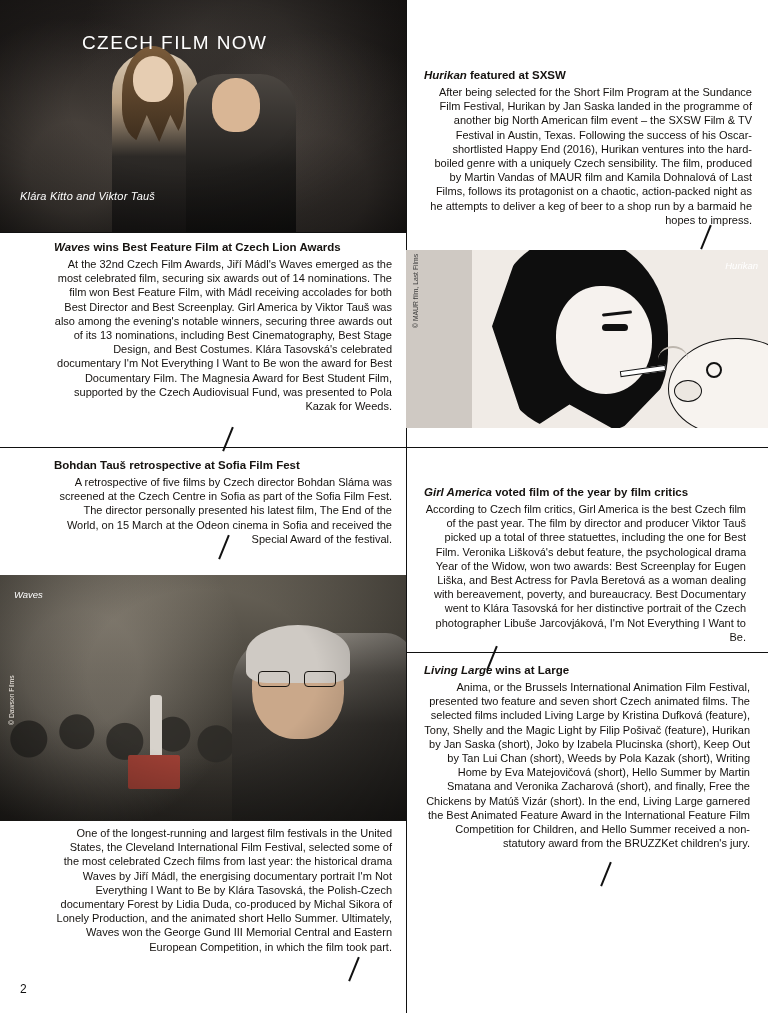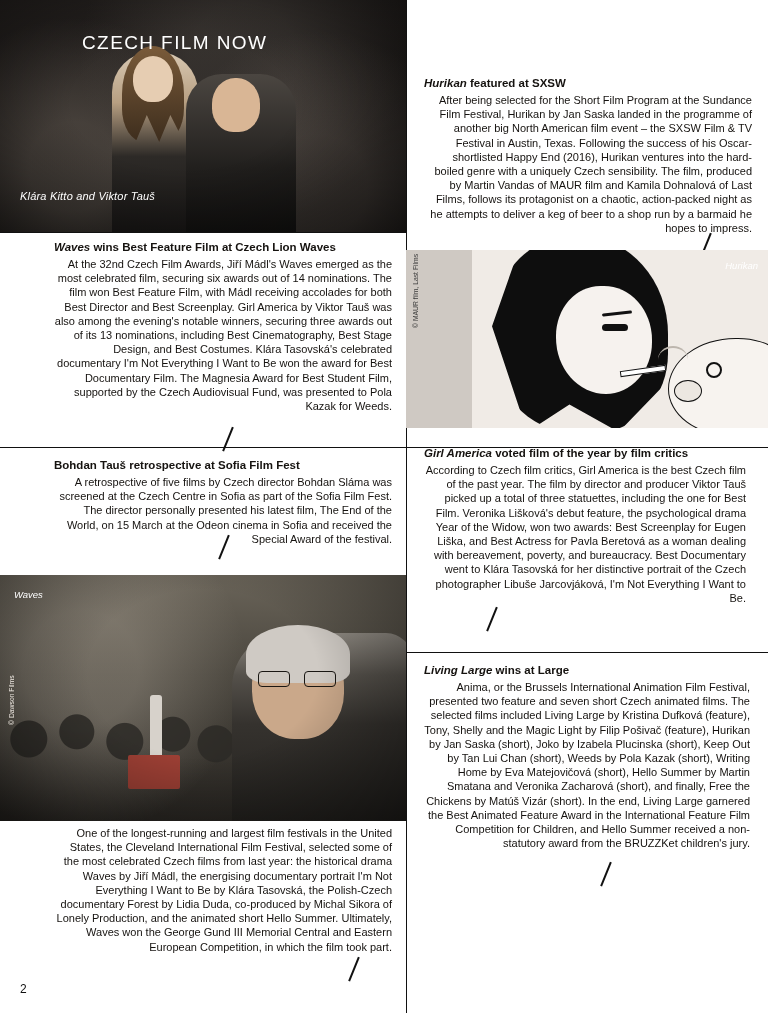--- a/index.html
+++ b/index.html
@@ -219,21 +219,21 @@
     <div class="man"></div>
     <div class="man-head"></div>
     <div class="vig"></div>
     <div class="hero-title">CZECH FILM NOW</div>
     <div class="hero-cap">Klára Kitto and Viktor Tauš</div>
   </div>
 
   <div class="hrule" style="left:0;top:232px;width:406px;"></div>
 
   <div class="art" style="left:54px;top:240px;width:338px;">
-    <h3><i>Waves</i><span> wins Best Feature Film at Czech Lion Waves</span></h3>
+    <h3><i>Waves</i><span> wins Best Feature Film at Czech Lion Awards</span></h3>
     <p>At the 32nd Czech Film Awards, Jiří Mádl's Waves emerged as the most celebrated film, securing six awards out of 14 nominations. The film won Best Feature Film, with Mádl receiving accolades for both Best Director and Best Screenplay. Girl America by Viktor Tauš was also among the evening's notable winners, securing three awards out of its 13 nominations, including Best Cinematography, Best Stage Design, and Best Costumes. Klára Tasovská's celebrated documentary I'm Not Everything I Want to Be won the award for Best Documentary Film. The Magnesia Award for Best Student Film, supported by the Czech Audiovisual Fund, was presented to Pola Kazak for Weeds.</p>
     <span class="slash-block" style="left:168px;top:186px;"></span>
   </div>
 
   <div class="hrule" style="left:0;top:447px;width:406px;"></div>
 
   <div class="art" style="left:54px;top:458px;width:338px;">
     <h3>Bohdan Tauš retrospective at Sofia Film Fest</h3>
     <p>A retrospective of five films by Czech director Bohdan Sláma was screened at the Czech Centre in Sofia as part of the Sofia Film Fest. The director personally presented his latest film, The End of the World, on 15 March at the Odeon cinema in Sofia and received the Special Award of the festival.</p>
     <span class="slash-block" style="left:164px;top:76px;"></span>
@@ -251,21 +251,21 @@
     <div class="vig"></div>
     <div class="label">Waves</div>
     <div class="credit">© Dawson Films</div>
   </div>
 
   <div class="art" style="left:54px;top:826px;width:338px;">
     <p>One of the longest-running and largest film festivals in the United States, the Cleveland International Film Festival, selected some of the most celebrated Czech films from last year: the historical drama Waves by Jiří Mádl, the energising documentary portrait I'm Not Everything I Want to Be by Klára Tasovská, the Polish-Czech documentary Forest by Lidia Duda, co-produced by Michal Sikora of Lonely Production, and the animated short Hello Summer. Ultimately, Waves won the George Gund III Memorial Central and Eastern European Competition, in which the film took part.</p>
     <span class="slash-block" style="left:294px;top:130px;"></span>
   </div>
 
-  <div class="art" style="left:424px;top:68px;width:328px;margin-top:8px;">
+  <div class="art" style="left:424px;top:68px;width:328px;">
     <h3><i>Hurikan</i><span> featured at SXSW</span></h3>
     <p>After being selected for the Short Film Program at the Sundance Film Festival, Hurikan by Jan Saska landed in the programme of another big North American film event – the SXSW Film &amp; TV Festival in Austin, Texas. Following the success of his Oscar-shortlisted Happy End (2016), Hurikan ventures into the hard-boiled genre with a uniquely Czech sensibility. The film, produced by Martin Vandas of MAUR film and Kamila Dohnalová of Last Films, follows its protagonist on a chaotic, action-packed night as he attempts to deliver a keg of beer to a shop run by a barmaid he hopes to impress.</p>
     <span class="slash-block" style="left:276px;top:156px;"></span>
   </div>
 
   <div class="hurikan">
     <div class="bgfill"></div>
     <div class="grayband"></div>
     <div class="pig"></div>
     <div class="pig-eye"></div>
@@ -275,21 +275,21 @@
     <div class="brow"></div>
     <div class="eye"></div>
     <div class="cig"></div>
     <div class="smoke"></div>
     <div class="label">Hurikan</div>
     <div class="credit">© MAUR film, Last Films</div>
   </div>
 
   <div class="hrule" style="left:406px;top:447px;width:362px;"></div>
 
-  <div class="art" style="left:424px;top:446px;width:322px;">
+  <div class="art" style="left:424px;top:485px;width:322px;">
     <h3><i>Girl America</i><span> voted film of the year by film critics</span></h3>
     <p>According to Czech film critics, Girl America is the best Czech film of the past year. The film by director and producer Viktor Tauš picked up a total of three statuettes, including the one for Best Film. Veronika Lišková's debut feature, the psychological drama Year of the Widow, won two awards: Best Screenplay for Eugen Liška, and Best Actress for Pavla Beretová as a woman dealing with bereavement, poverty, and bureaucracy. Best Documentary went to Klára Tasovská for her distinctive portrait of the Czech photographer Libuše Jarcovjáková, I'm Not Everything I Want to Be.</p>
     <span class="slash-block" style="left:62px;top:160px;"></span>
   </div>
 
   <div class="hrule" style="left:406px;top:652px;width:362px;"></div>
 
   <div class="art" style="left:424px;top:663px;width:326px;">
     <h3><i>Living Large</i><span> wins at Large</span></h3>
     <p>Anima, or the Brussels International Animation Film Festival, presented two feature and seven short Czech animated films. The selected films included Living Large by Kristina Dufková (feature), Tony, Shelly and the Magic Light by Filip Pošivač (feature), Hurikan by Jan Saska (short), Joko by Izabela Plucinska (short), Keep Out by Tan Lui Chan (short), Weeds by Pola Kazak (short), Writing Home by Eva Matejovičová (short), Hello Summer by Martin Smatana and Veronika Zacharová (short), and finally, Free the Chickens by Matúš Vizár (short). In the end, Living Large garnered the Best Animated Feature Award in the International Feature Film Competition for Children, and Hello Summer received a non-statutory award from the BRUZZKet children's jury.</p>

